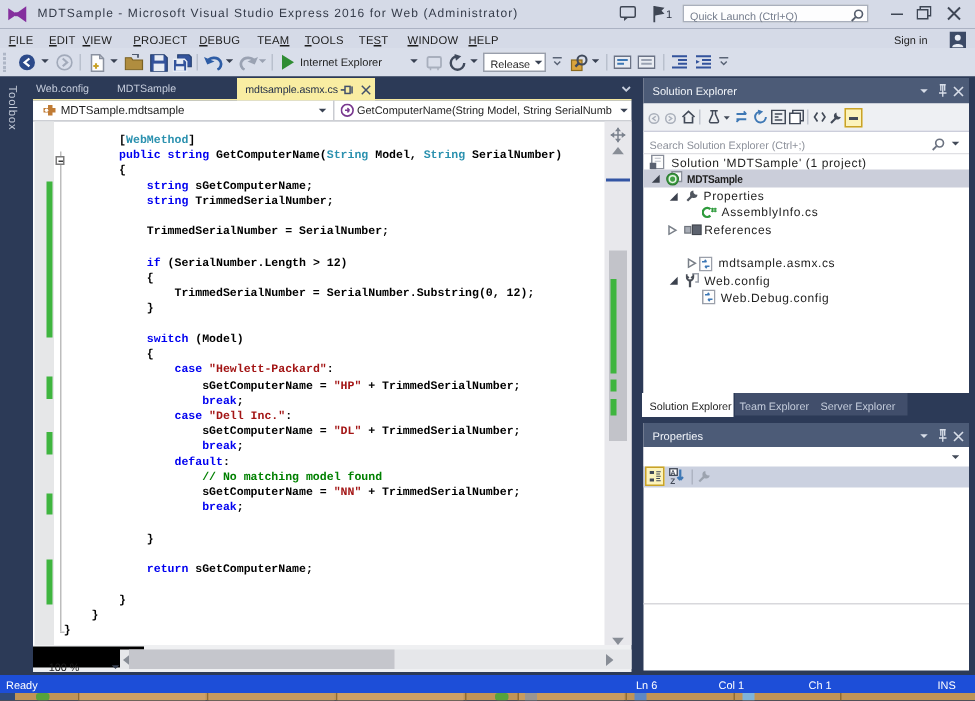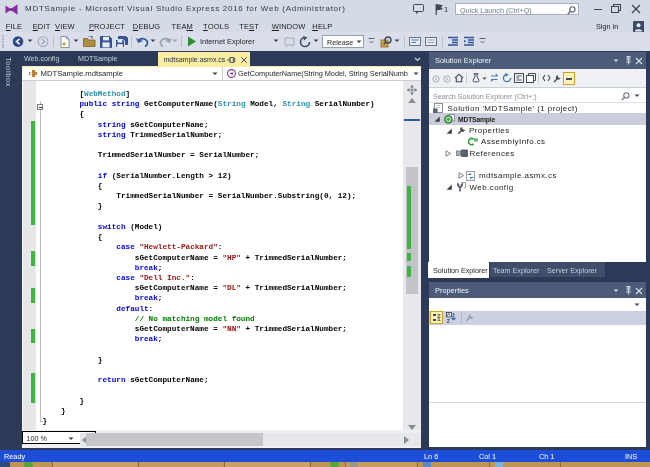--- a/index.html
+++ b/index.html
@@ -318,21 +318,21 @@
     <div class="abs" style="left:4px;top:105.5px;width:4px;height:63px;background:#3FB53F;"></div>
     <div class="abs" style="left:4px;top:172.5px;width:4px;height:8px;background:#3FB53F;"></div>
     <div class="abs" style="left:4px;top:185.5px;width:4px;height:11px;background:#3FB53F;"></div>
     <svg class="abs" style="left:5px;top:344px;" width="8" height="5" viewBox="0 0 8 5">
         <path d="M4 5 L8 0 L0 0 Z" fill="#888D96"></path>
       </svg>
   </div>
 </div>
 
 <div class="abs" id="ebottom" style="left:22px;top:430px;width:399px;height:17.5px;background:#EFF0F2;">
-  <div class="abs" style="left:0px;top:1px;width:74px;height:13px;background:#FFFFFF;border:1px solid #000000;box-sizing:border-box;">
+  <div class="abs" style="left:0px;top:1px;width:74px;height:13px;background:#FFFFFF;border:7px solid #000000;box-sizing:border-box;">
     <div class="abs" style="left:3.5px;top:2.4px;font-size:7.2px;color:#1E1E1E;">100 %</div>
     <svg class="abs" style="left:45px;top:4.5px;" width="6" height="4" viewBox="0 0 6 4">
         <path d="M0.5 0.5 L3 3 L5.5 0.5" fill="#384152" stroke="none"></path>
       </svg>
   </div>
   <div class="abs" style="left:58px;top:3px;width:341px;height:13px;background:#E6E7EA;"></div>
   <svg class="abs" style="left:60px;top:6px;" width="5" height="8" viewBox="0 0 5 8">
       <path d="M0 4 L5 0 L5 8 Z" fill="#888D96"></path>
     </svg>
   <div class="abs" style="left:64px;top:3px;width:177px;height:13px;background:#C5C6CC;"></div>
@@ -486,20 +486,27 @@
           <path d="M5.8 0.5 L5.8 5.8 L0.5 5.8 Z" fill="#3C424E"></path>
         </svg>
       <svg class="abs" style="left:28px;top:1px;" width="10" height="10" viewBox="0 0 10 10">
         <path d="M4.5 0.5 L8.5 0.5 L8.5 6 L6.5 6" fill="#FDFDFD" stroke="#9BA0AA" stroke-width="1"></path>
         <path d="M3 4.5 L3 9.5" stroke="#4A4F58" stroke-width="1.5"></path>
         <path d="M0.8 0.8 L0.8 2.8 A2.2 2.2 0 0 0 5.2 2.8 L5.2 0.8 M0.8 2 L2.2 3.4 M5.2 2 L3.8 3.4" fill="none" stroke="#4A4F58" stroke-width="1.2"></path>
       </svg>
       <div class="abs" style="left:40.5px;top:1.6px;">Web.config</div>
     </div>
 
+    <div class="abs" style="left:0;top:89.4px;width:217px;height:11.3px;">
+      <svg class="abs" style="left:39px;top:1px;" width="9" height="10" viewBox="0 0 9 10">
+        <rect x="0.5" y="0.5" width="8" height="9" fill="#FDFDFD" stroke="#9BA0AA" stroke-width="1"></rect>
+        <path d="M2 3.5 L5 3.5 M5 3.5 L3.8 2.3 M7 6.5 L4 6.5 M4 6.5 L5.2 7.7" stroke="#3E78B5" stroke-width="1.1" fill="none"></path>
+      </svg>
+      <div class="abs" style="left:51.5px;top:1.6px;">Web.Debug.config</div>
+    </div>
 
   </div>
 
   <div class="abs" style="left:0;top:210px;width:217px;height:16px;background:#2C3A57;">
     <div class="abs" style="left:60.5px;top:0;width:115px;height:15px;background:#414E6B;"></div>
     <div class="abs" style="left:-1px;top:0;width:61px;height:16px;background:#FFFFFF;">
       <div class="abs" style="left:5px;top:3.6px;font-size:7.2px;color:#1E1E1E;white-space:nowrap;">Solution Explorer</div>
     </div>
     <div class="abs" style="left:64px;top:3.6px;font-size:7.2px;color:#C5CDDC;white-space:nowrap;">Team Explorer</div>
     <div class="abs" style="left:118px;top:3.6px;font-size:7.2px;color:#C5CDDC;white-space:nowrap;">Server Explorer</div>

